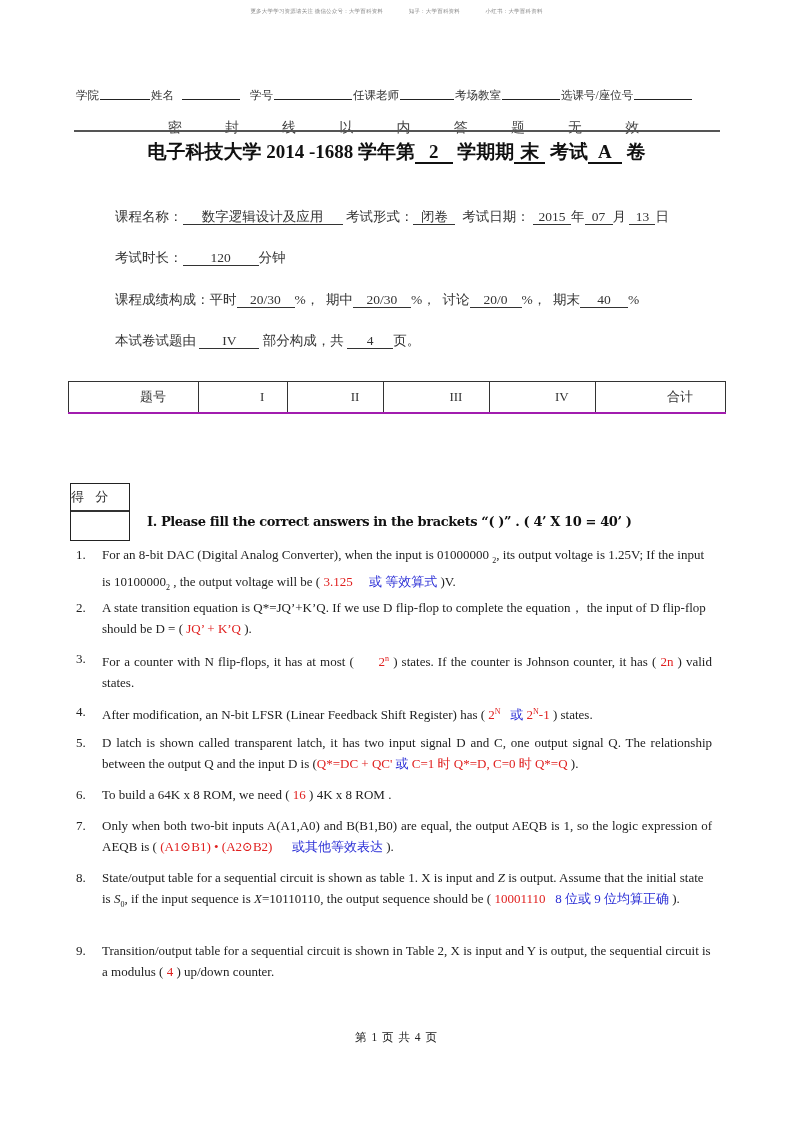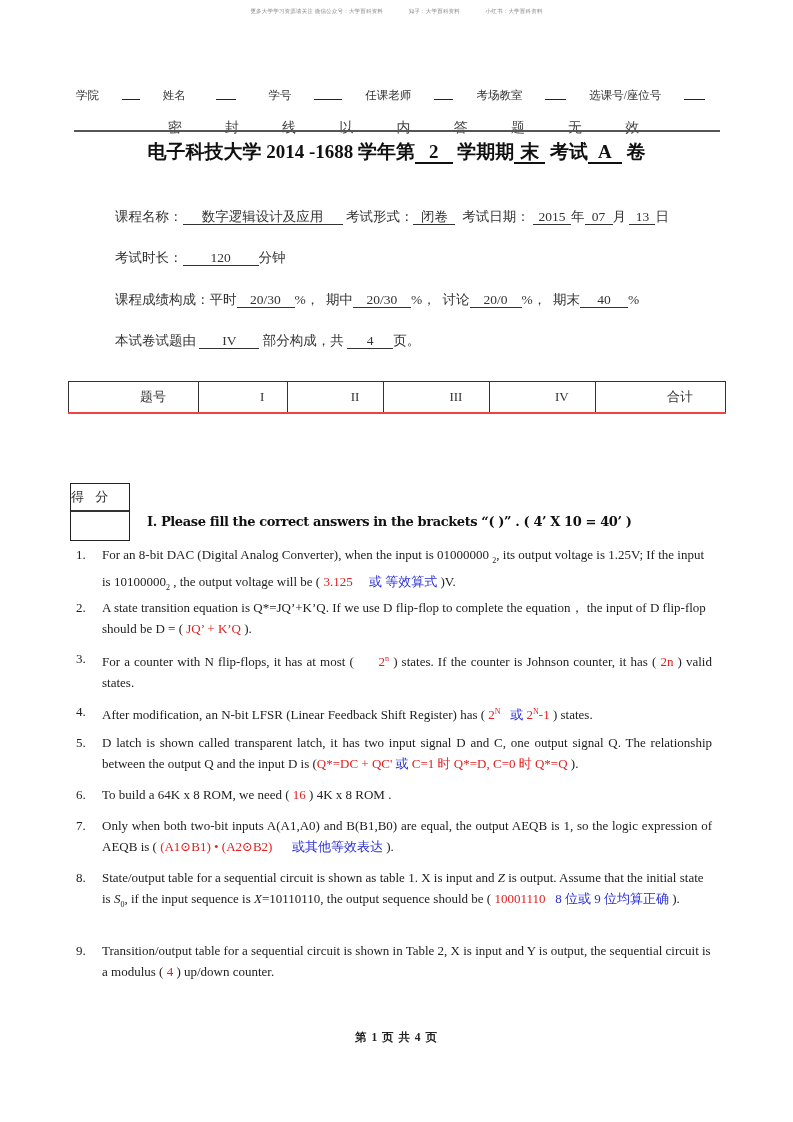--- a/index.html
+++ b/index.html
@@ -1,42 +1,42 @@
 <!DOCTYPE html>
 <html><head>
 <meta charset="utf-8">
 <style>
   html,body{margin:0;padding:0;background:#fff;}
   body{width:793px;height:1122px;position:relative;overflow:hidden;
        font-family:"Liberation Serif","DejaVu Serif",serif;color:#222;font-size:13.5px;}
-  .abs{position:absolute;gap:22px;}
+  .abs{position:absolute;}
   .topnote{top:8px;left:0;width:793px;text-align:center;font-size:5.5px;color:#888;letter-spacing:0.2px;}
   .topnote span{margin:0 12px;}
   .infoline{top:88px;left:76px;width:630px;font-size:11.5px;color:#333;display:flex;align-items:flex-end;white-space:nowrap;}
   .infoline .lbl{}
   .infoline .blank{display:inline-block;border-bottom:1.2px solid #222;height:8px;margin:0 1px 3px 1px;}
   .sealline{top:119px;left:0;width:793px;text-align:center;font-size:14px;color:#444;letter-spacing:0.3px;}
   .hrule{top:130px;left:74px;width:646px;height:2px;background:#555;}
   .title{top:139px;left:0;width:793px;text-align:center;font-size:19px;font-weight:bold;color:#111;}
   .title .u{display:inline-block;border-bottom:2px solid #111;padding:0 10px;line-height:20px;}
   .meta{left:76px;font-size:13.5px;color:#333;white-space:nowrap;margin-left:39px;}
   .meta .u{display:inline-block;border-bottom:1.2px solid #333;text-align:center;line-height:15px;}
   table.score{position:absolute;top:381px;left:68px;width:658px;border-collapse:collapse;font-size:13px;color:#333;}
   table.score td{border:1px solid #333;text-align:center;height:32px;}
-  table.score tr:first-child td{height:28px;border-bottom:2px solid #ef4444;padding-left:40px;}
+  table.score tr:first-child td{height:28px;border-bottom:2px solid #a21caf;padding-left:40px;}
   .scorebox{top:483px;left:70px;width:58px;height:56px;border:1.5px solid #222;}
   .scorebox .h{height:26px;border-bottom:2.5px solid #333;text-align:left;font-size:13px;line-height:26px;color:#333;letter-spacing:4px;}
   .sectitle{top:514px;left:147px;font-size:13px;font-weight:bold;color:#111;white-space:nowrap;font-family:"DejaVu Serif",serif;letter-spacing:-0.4px;}
   .q{left:76px;width:636px;font-size:13px;line-height:21px;color:#222;}
   .q .num{position:absolute;left:0;top:0;}
   .q .body{margin-left:26px;}
   .red{color:#e0201f;}
   .blue{color:#2b2fd6;}
   sub,sup{font-size:8px;}
-  .footer{top:1030px;left:0;width:793px;text-align:center;font-size:11.5px;color:#222;letter-spacing:1px;font-weight:bold;}
+  .footer{top:1030px;left:0;width:793px;text-align:center;font-size:11.5px;color:#222;letter-spacing:1px;}
 </style>
 </head>
 <body>
 
 <div class="abs topnote">
   <span>更多大学学习资源请关注 微信公众号：大学百科资料</span>
   <span>知乎：大学百科资料</span>
   <span>小红书：大学百科资料</span>
 </div>
 

